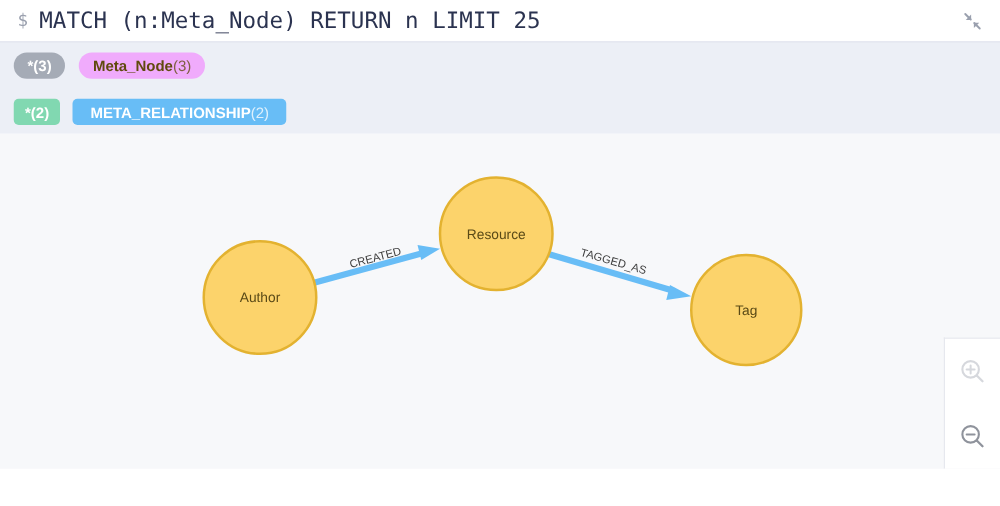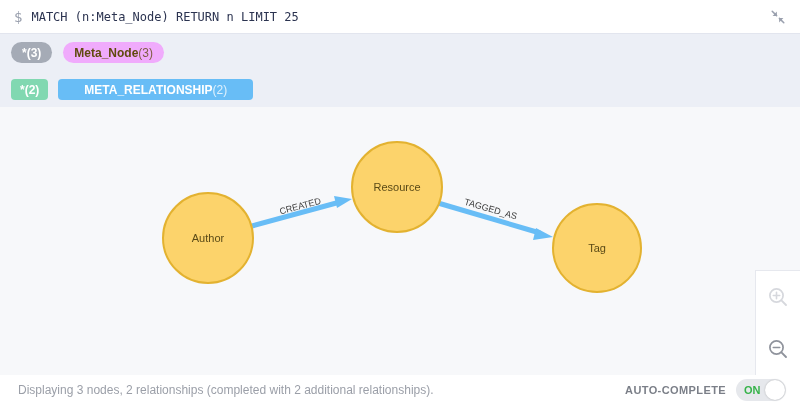--- a/index.html
+++ b/index.html
@@ -31,21 +31,21 @@
   }
   .query-prompt {
     margin-left: 14px;
     font-family: "DejaVu Sans Mono", "Liberation Mono", monospace;
     font-size: 14px;
     color: #9aa0ae;
   }
   .query-text {
     margin-left: 9px;
     font-family: "DejaVu Sans Mono", "Liberation Mono", monospace;
-    font-size: 12px;
+    font-size: 18px;
     color: #2b3350;
     white-space: pre;
   }
   .collapse-btn {
     position: absolute;
     right: 11px; top: 6px;
     width: 22px; height: 22px;
     display: flex; align-items: center; justify-content: center;
     cursor: pointer;
   }
@@ -98,21 +98,21 @@
     color: #ffffff;
     border-radius: 4px;
     height: 21px;
     padding: 0 9px;
   }
   .chip-rel {
     background: #68bdf6;
     color: #ffffff;
     border-radius: 4px;
     height: 21px;
-    padding: 0 26px;
+    padding: 0 14px;
     margin-left: 10px;
   }
 
   
   .canvas {
     position: absolute;
     left: 0; top: 107px;
     width: 800px; height: 268px;
     background: #f7f8fa;
     overflow: hidden;
@@ -294,24 +294,14 @@
       <div class="zoom-btn">
         <svg width="22" height="22" viewBox="0 0 22 22" aria-hidden="true">
           <circle cx="9.5" cy="9.5" r="6.6" fill="none" stroke="#8f939c" stroke-width="1.7"></circle>
           <path d="M14.4 14.4 L19 19" stroke="#8f939c" stroke-width="1.9" stroke-linecap="round"></path>
           <path d="M6.3 9.5 L12.7 9.5" stroke="#8f939c" stroke-width="1.6" stroke-linecap="round"></path>
         </svg>
       </div>
     </div>
   </div>
 
-  <div class="footer">
-    <span class="footer-status">Displaying 3 nodes, 2 relationships (completed with 2 additional relationships).</span>
-    <div class="autocomplete">
-      <span class="ac-label">AUTO-COMPLETE</span>
-      <div class="ac-toggle">
-        <span class="ac-on">ON</span>
-        <span class="ac-knob"></span>
-      </div>
-    </div>
-  </div>
 
 </div>
 
 </body></html>

